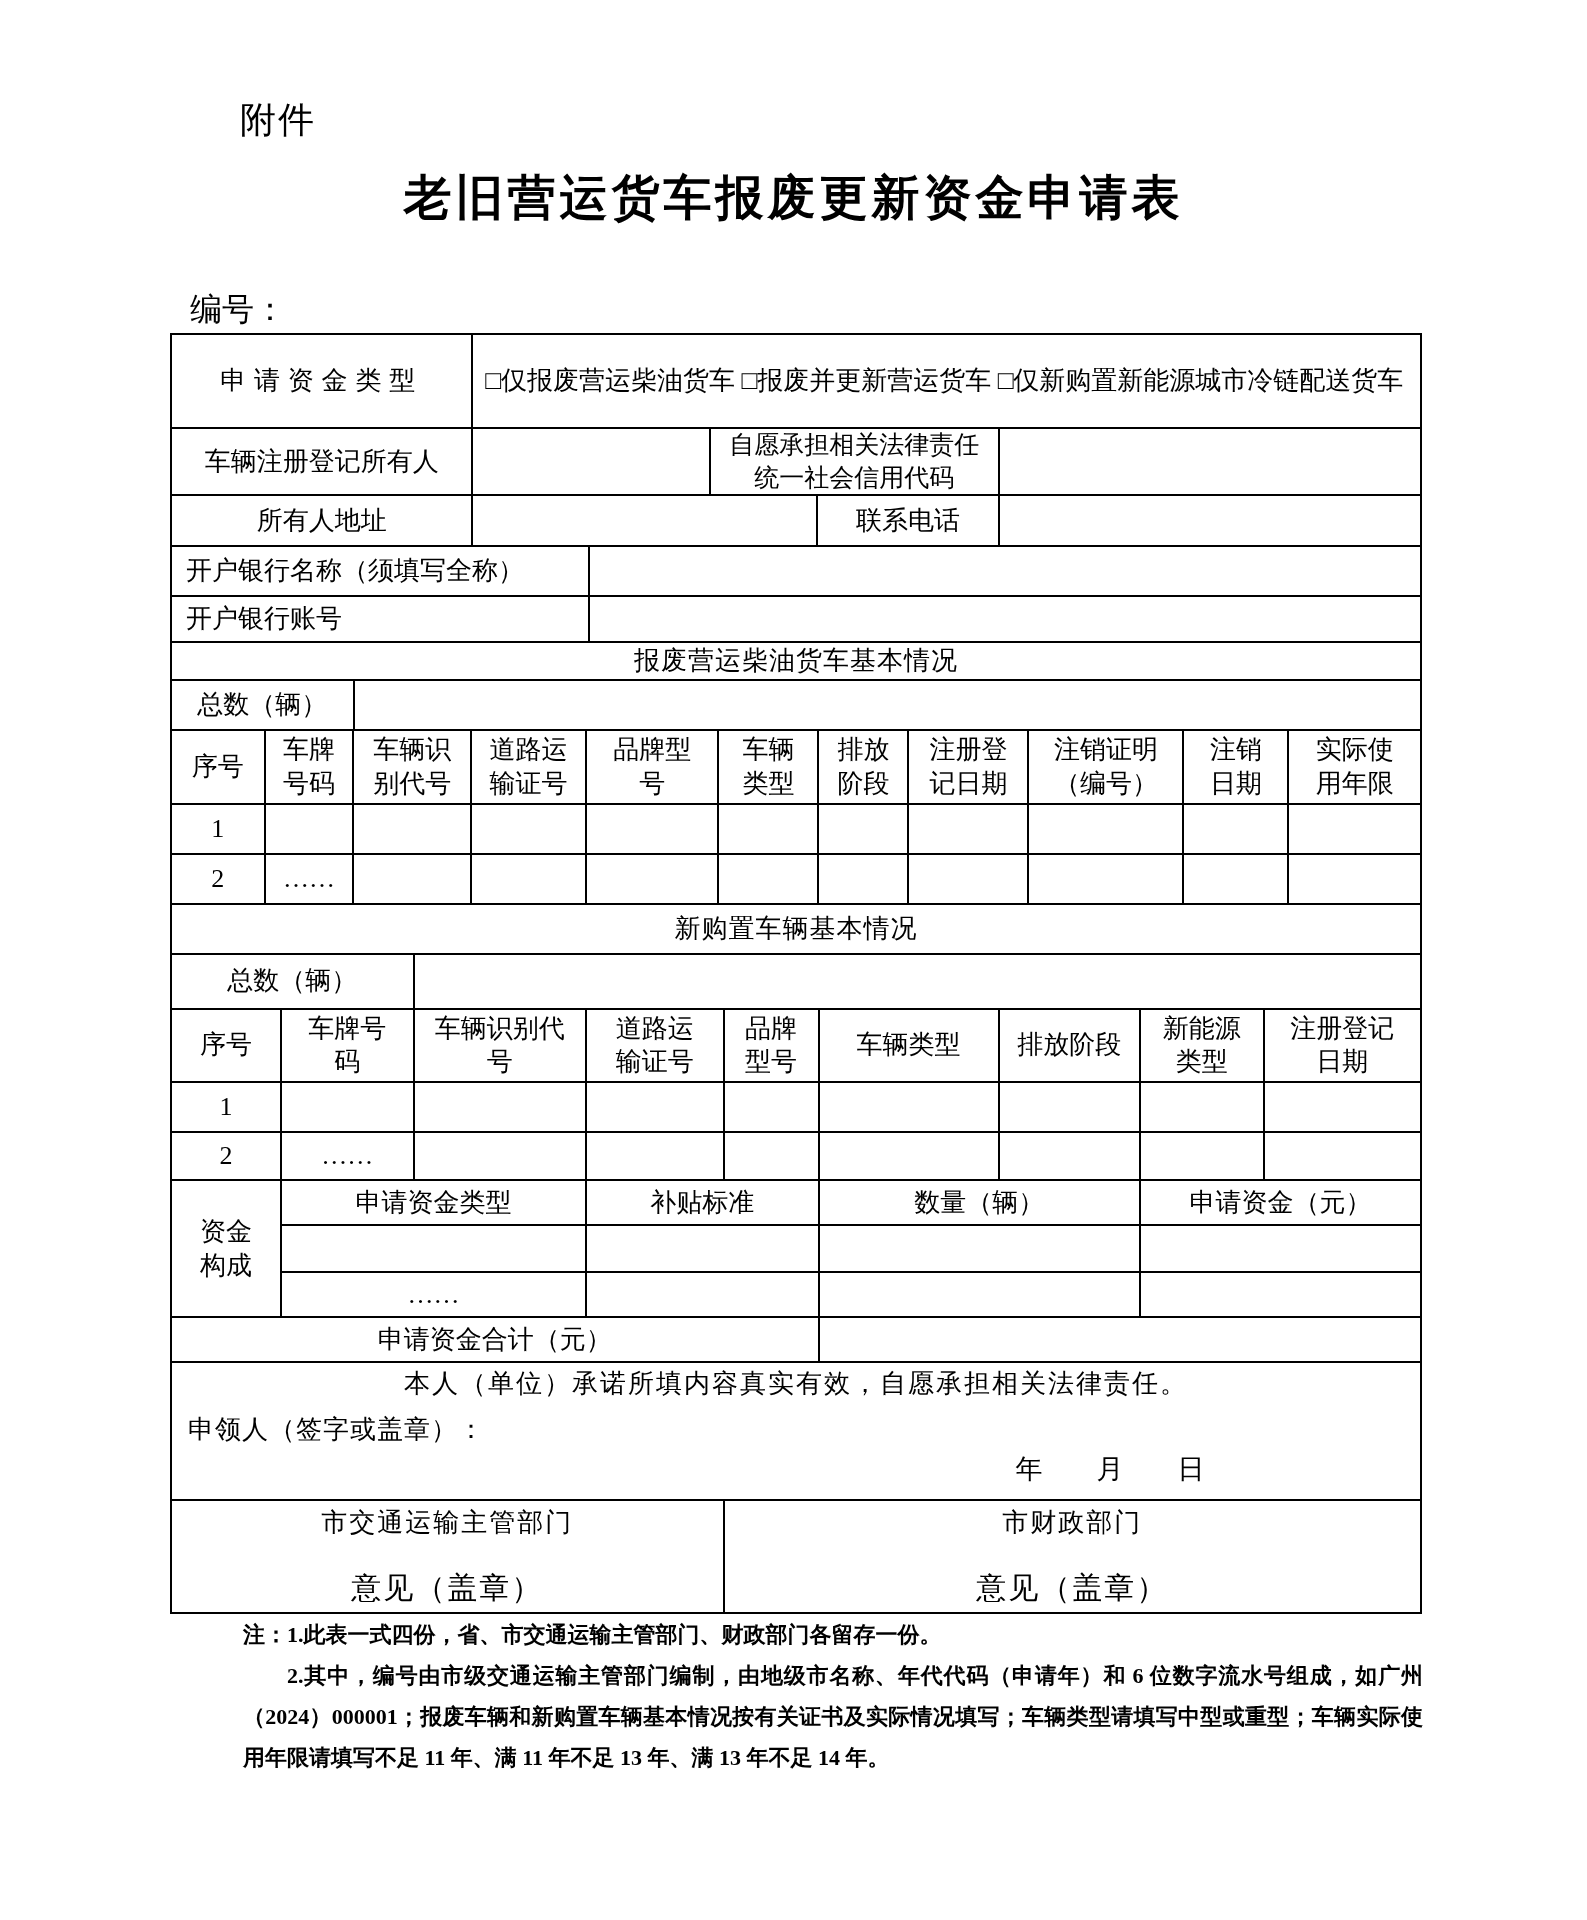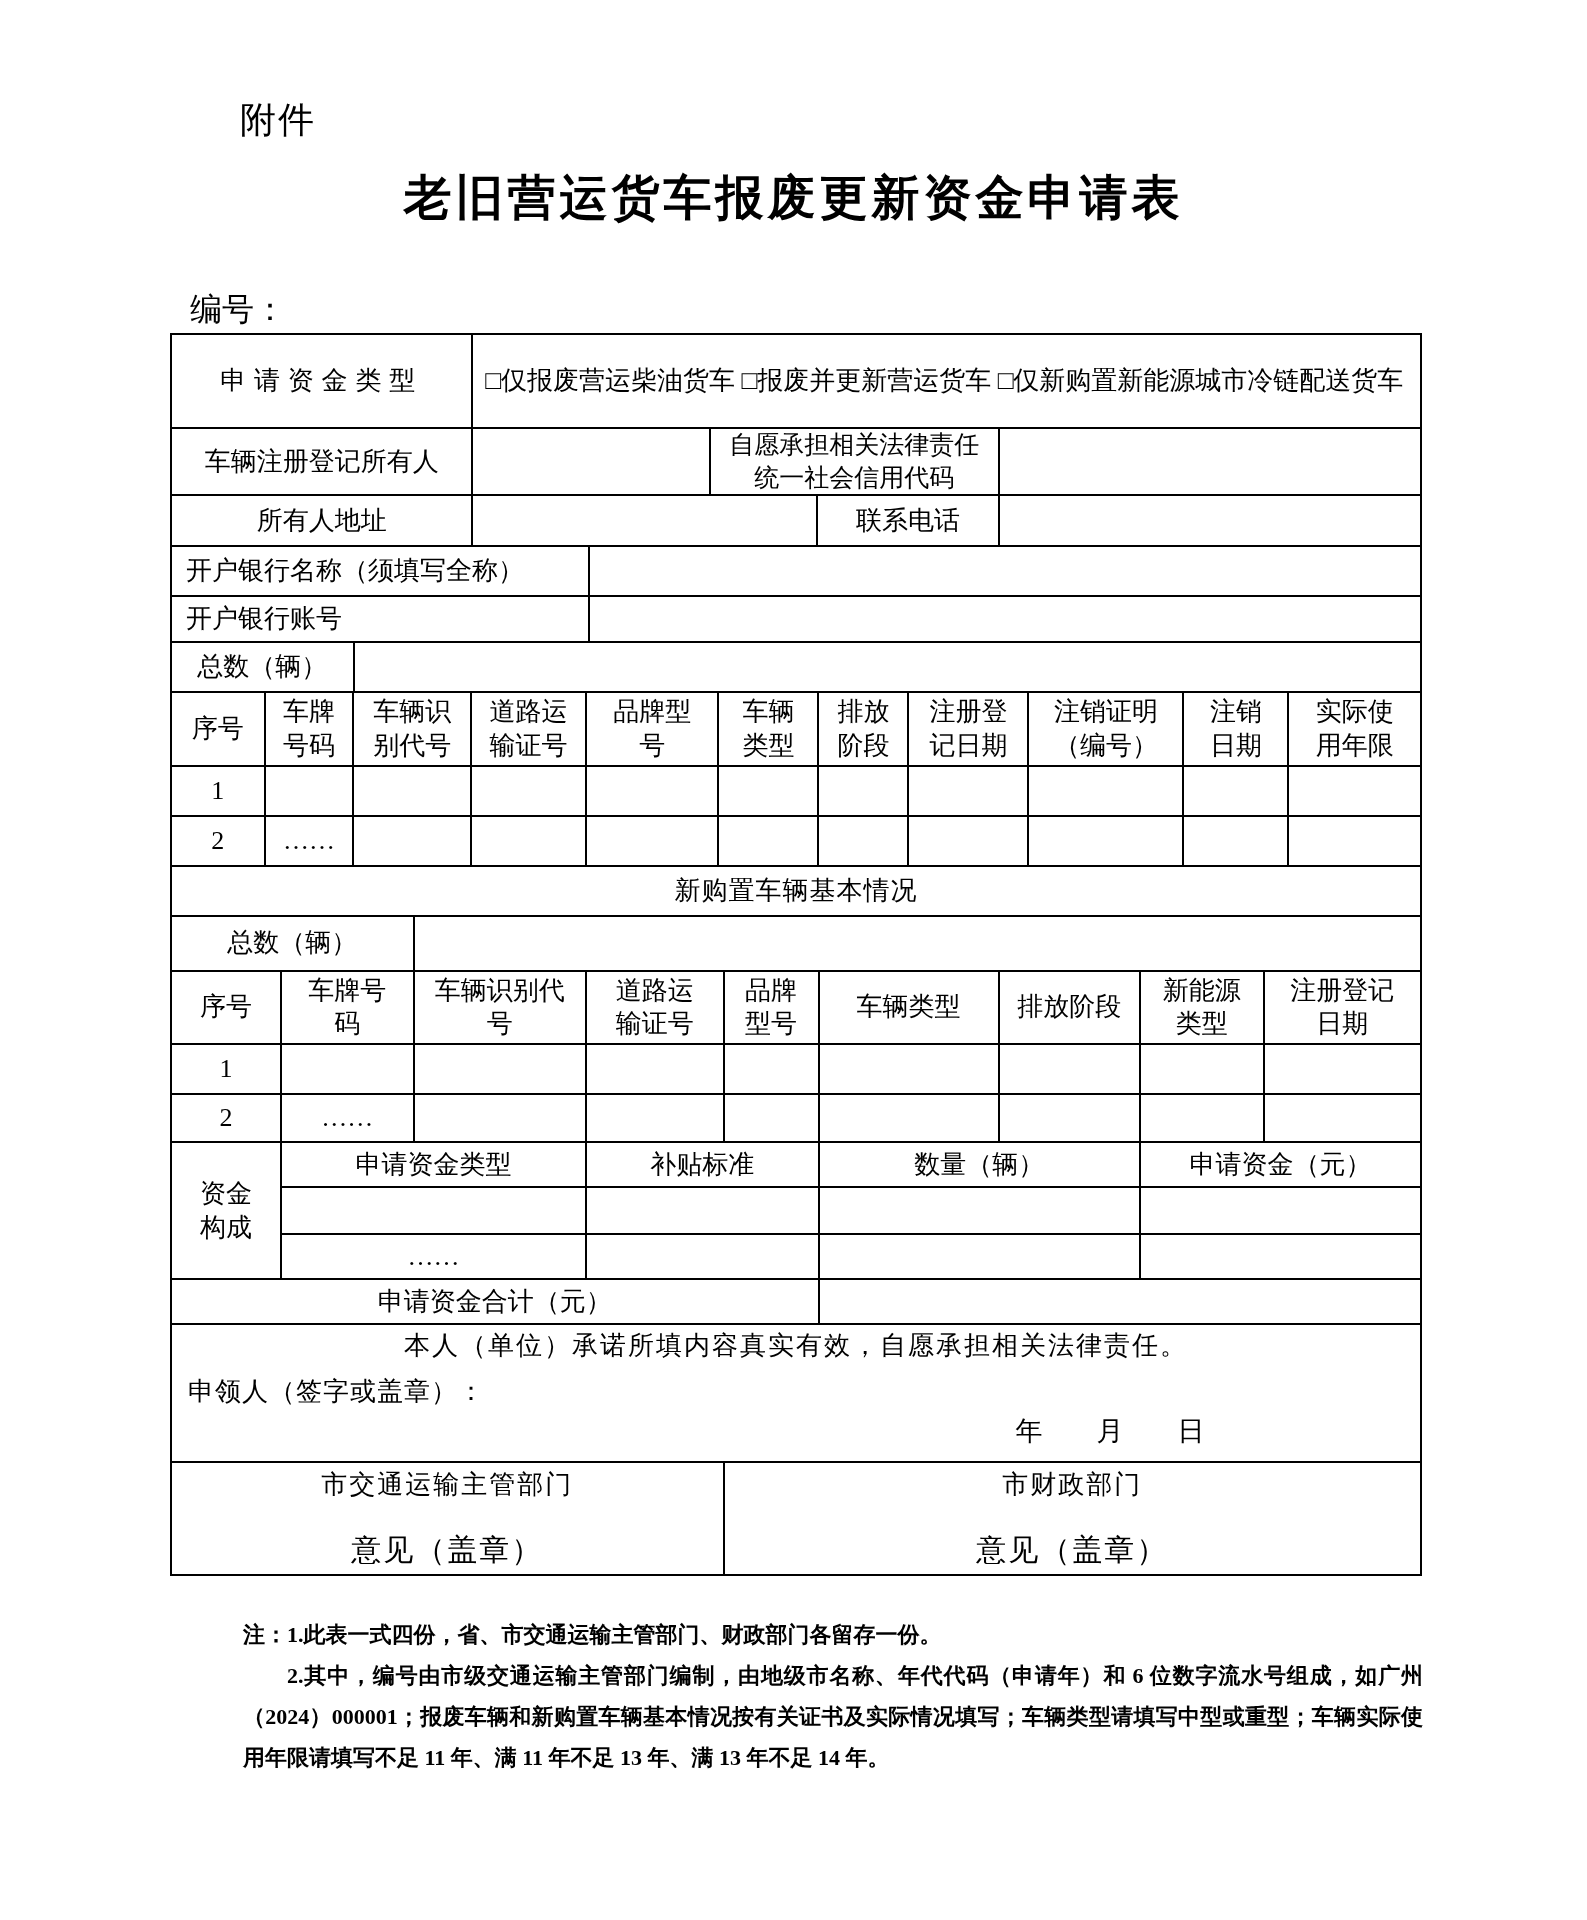--- a/index.html
+++ b/index.html
@@ -130,20 +130,27 @@
         <col style="width:66.6%">
       </colgroup>
     <tbody>
         <tr style="height:46px">
       <td class="left">开户银行账号</td>
       <td></td>
     </tr>
   </tbody>
     </table>
 
+  <table>
+    <tbody>
+        <tr style="height:38px">
+      <td class="sec">报废营运柴油货车基本情况</td>
+    </tr>
+  </tbody>
+    </table>
 
   <table>
     <colgroup>
         <col style="width:14.6%">
         <col style="width:85.4%">
       </colgroup>
     <tbody>
         <tr style="height:50px">
       <td>总数（辆）</td>
       <td></td>

